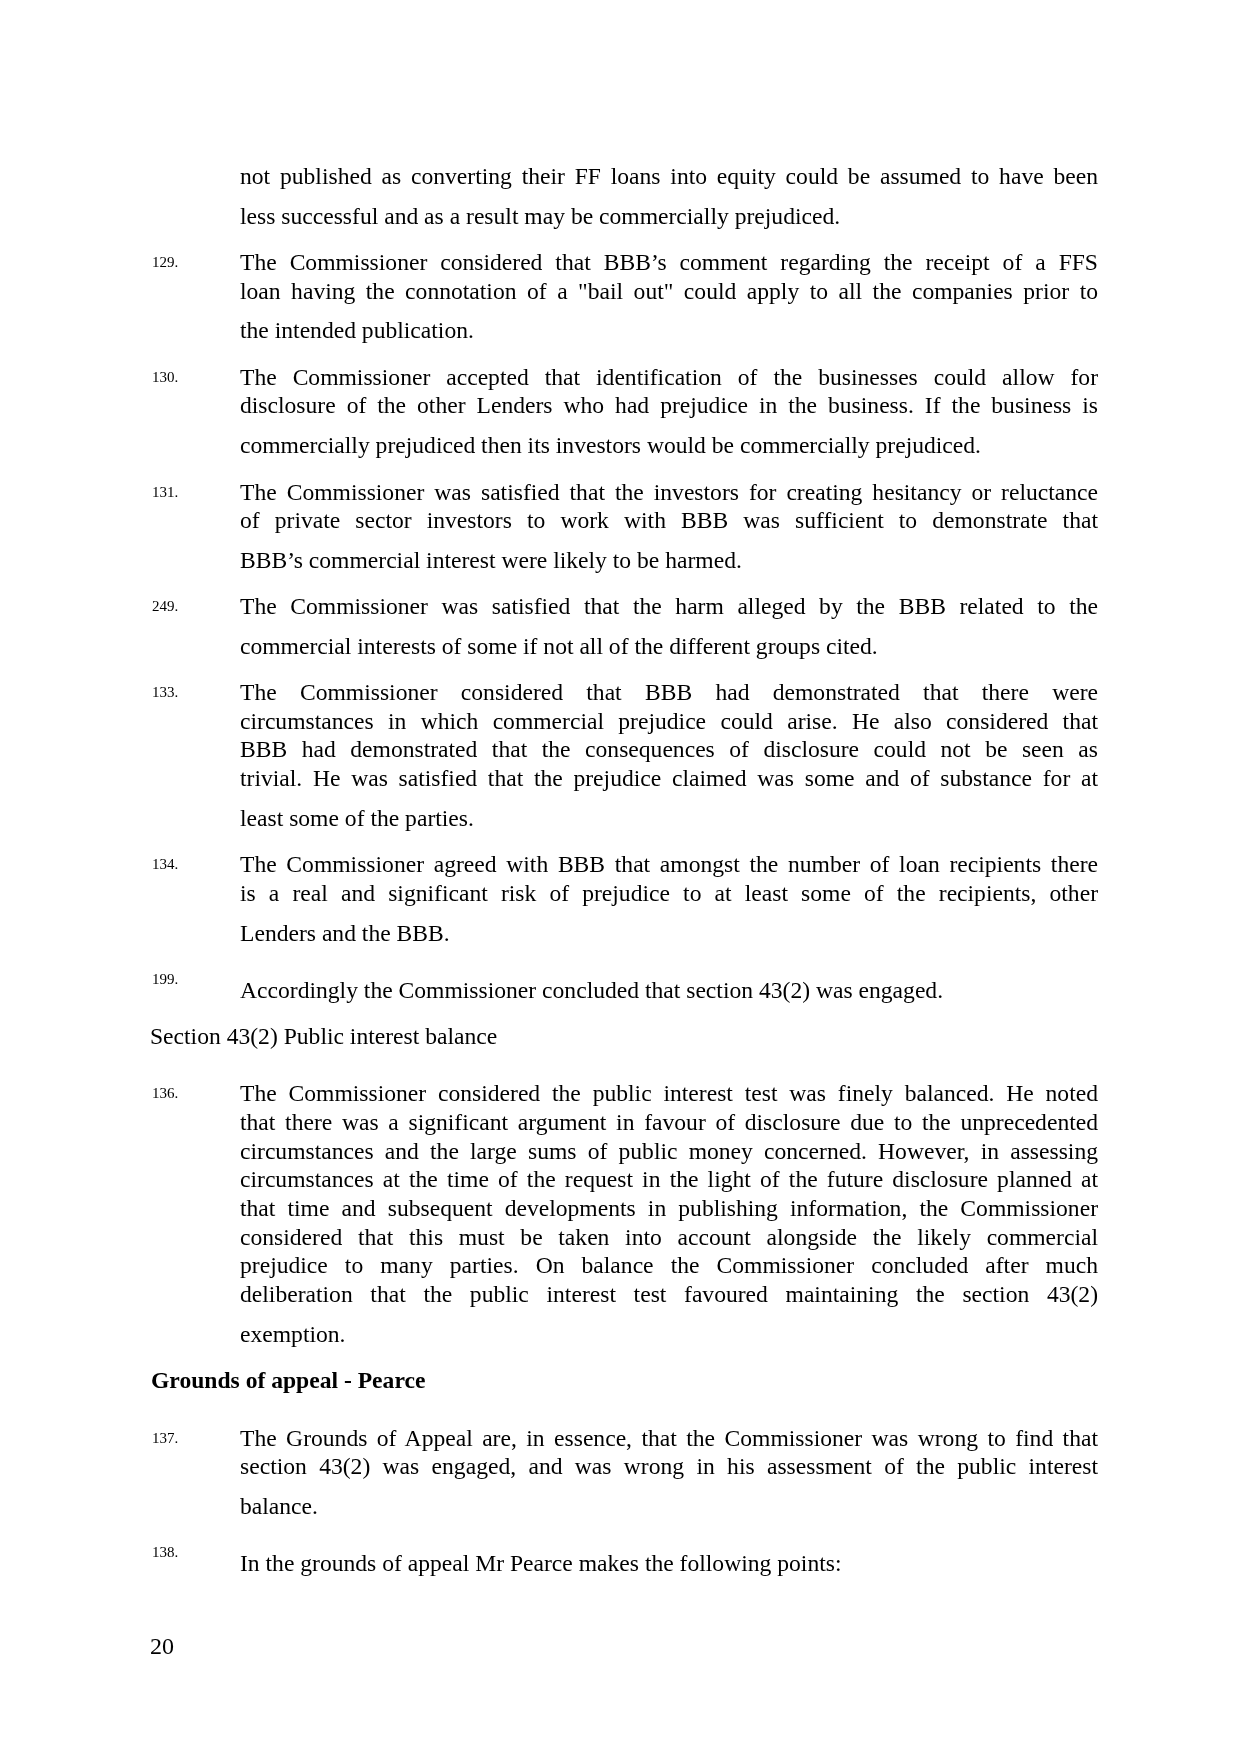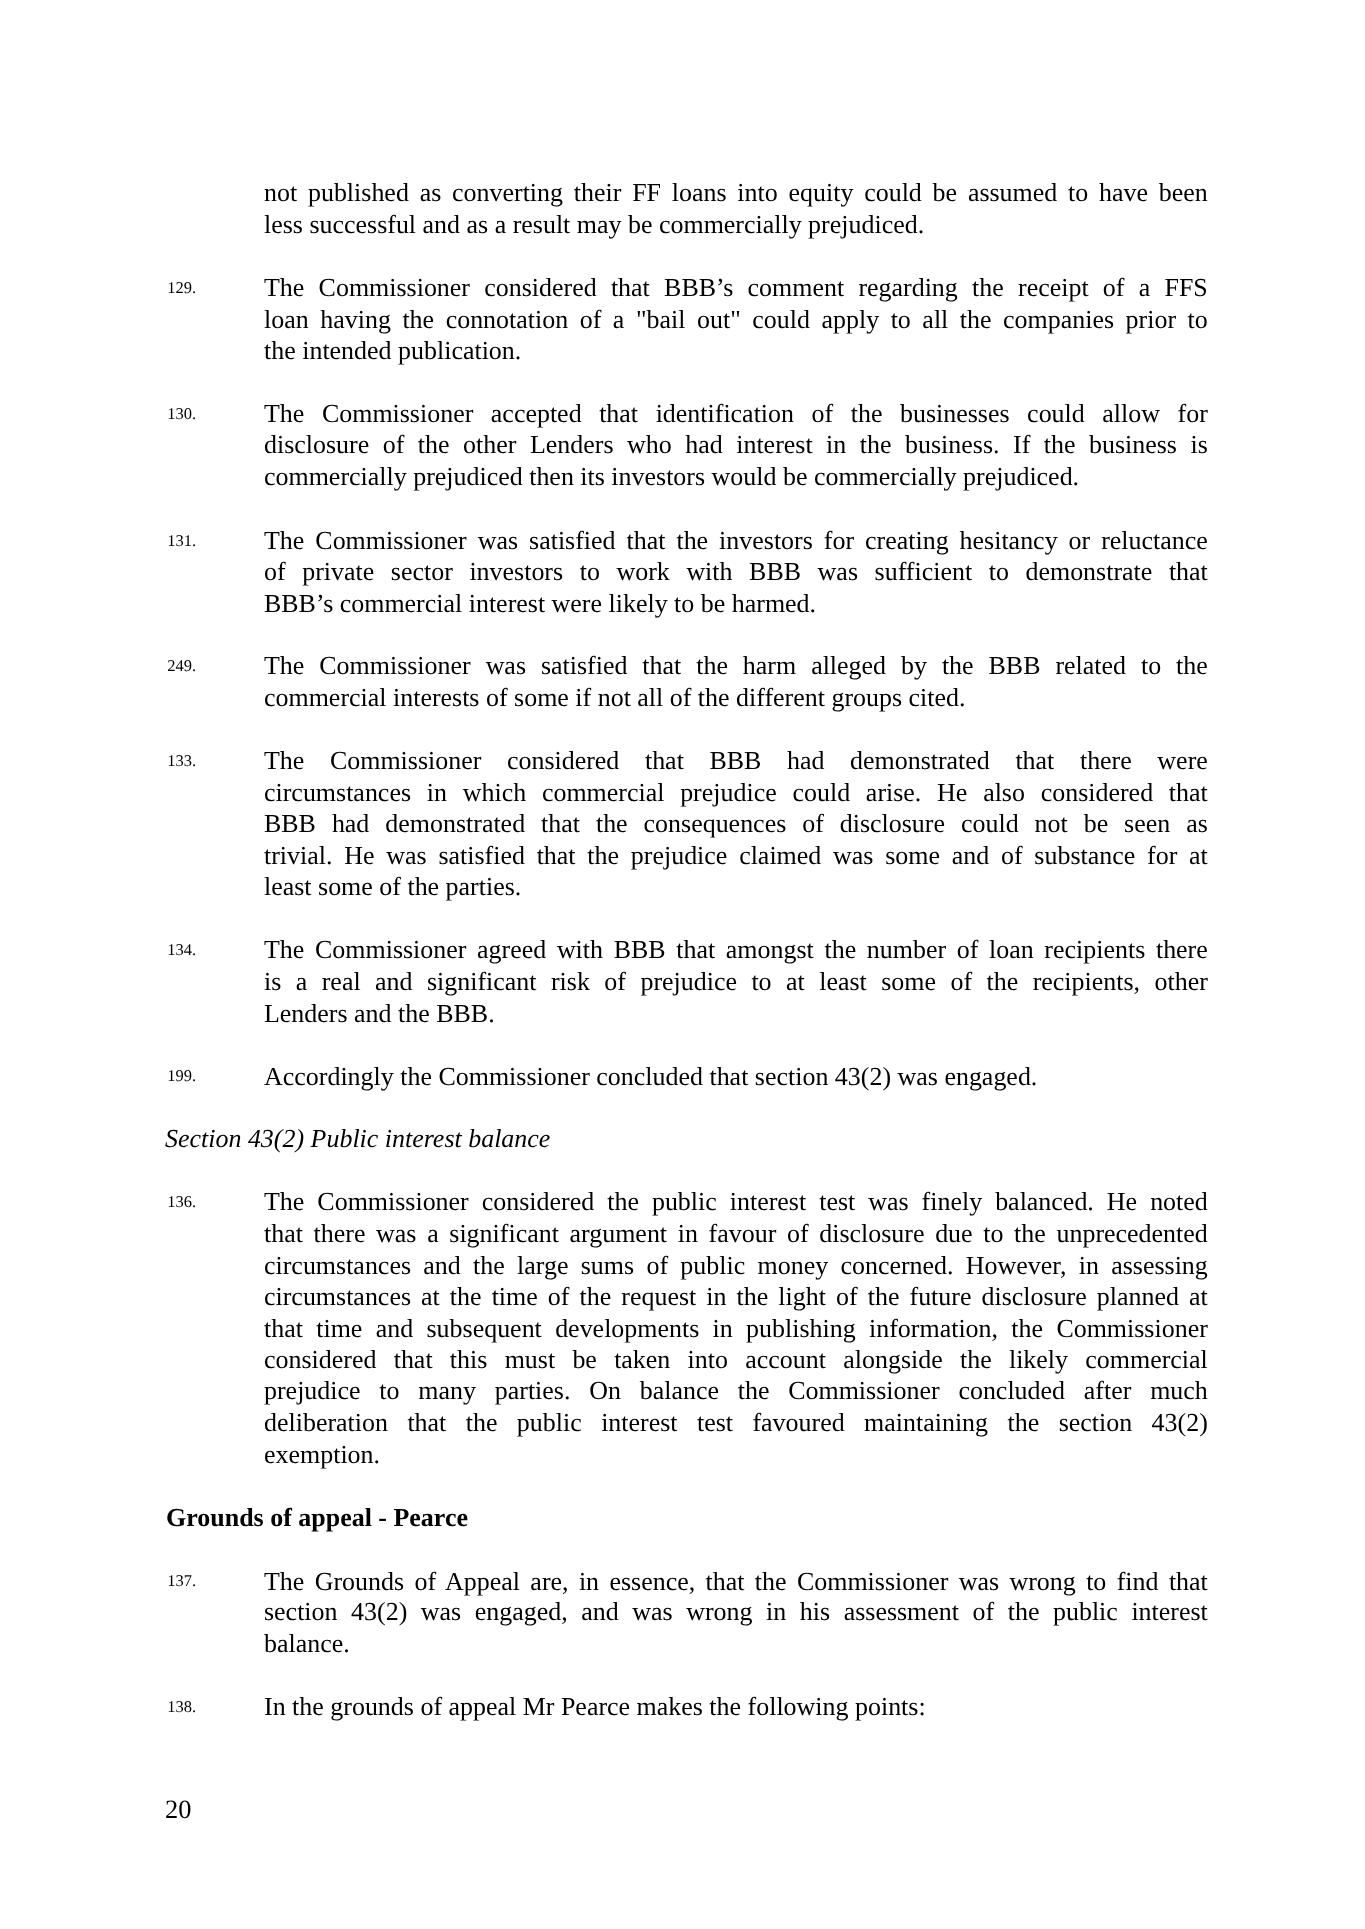--- a/index.html
+++ b/index.html
@@ -2,23 +2,23 @@
 <html><head>
 <meta charset="utf-8">
 <style>
   html, body { margin: 0; padding: 0; background: #ffffff; }
   body { width: 1241px; height: 1754px; position: relative; overflow: hidden;
          font-family: "Liberation Serif", "DejaVu Serif", serif; color: #000; }
   .page { position: absolute; left: 0; top: 10px; width: 1241px; height: 1754px; }
   .line { position: absolute; height: 29px; font-size: 23.6px; line-height: 29px; white-space: pre; }
   .line.body { left: 240px; width: 858px; }
   .line.just { text-align: justify; text-align-last: justify; white-space: normal; }
-  .line.last { text-align: left; }
+  .line.last { text-align: left; margin-top: 11px; }
   .num { position: absolute; left: 152px; font-size: 15px; line-height: 29px; height: 29px; }
-  .heading-italic { position: absolute; left: 150px; font-style: italic; font-size: 23.6px; line-height: 29px; }
+  .heading-italic { position: absolute; left: 150px; font-size: 23.6px; line-height: 29px; }
   .heading-bold { position: absolute; left: 151px; font-weight: bold; font-size: 23.6px; line-height: 29px; }
   .pagenum { position: absolute; left: 150px; font-size: 24px; line-height: 29px; }
 </style>
 </head>
 <body>
 
 <div class="page">
 
   <div>
     <div class="line body just" style="top:152px">not published as converting their FF loans into equity could be assumed to have been</div>
@@ -28,21 +28,21 @@
   <div>
     <div class="num" style="top:238px">129.</div>
     <div class="line body just" style="top:238px">The Commissioner considered that BBB’s comment regarding the receipt of a FFS</div>
     <div class="line body just" style="top:267px">loan having the connotation of a "bail out" could apply to all the companies prior to</div>
     <div class="line body last" style="top:295px">the intended publication.</div>
   </div>
 
   <div>
     <div class="num" style="top:353px">130.</div>
     <div class="line body just" style="top:353px">The Commissioner accepted that identification of the businesses  could allow for</div>
-    <div class="line body just" style="top:381px">disclosure of the other Lenders who had interest in the business. If the business is</div>
+    <div class="line body just" style="top:381px">disclosure of the other Lenders who had prejudice in the business. If the business is</div>
     <div class="line body last" style="top:410px">commercially prejudiced then its investors would be commercially prejudiced.</div>
   </div>
 
   <div>
     <div class="num" style="top:468px">131.</div>
     <div class="line body just" style="top:468px">The Commissioner was satisfied that the investors for creating hesitancy or reluctance</div>
     <div class="line body just" style="top:496px">of private sector investors to work with BBB was sufficient to demonstrate that</div>
     <div class="line body last" style="top:525px">BBB’s commercial interest were likely to be harmed.</div>
   </div>
 

